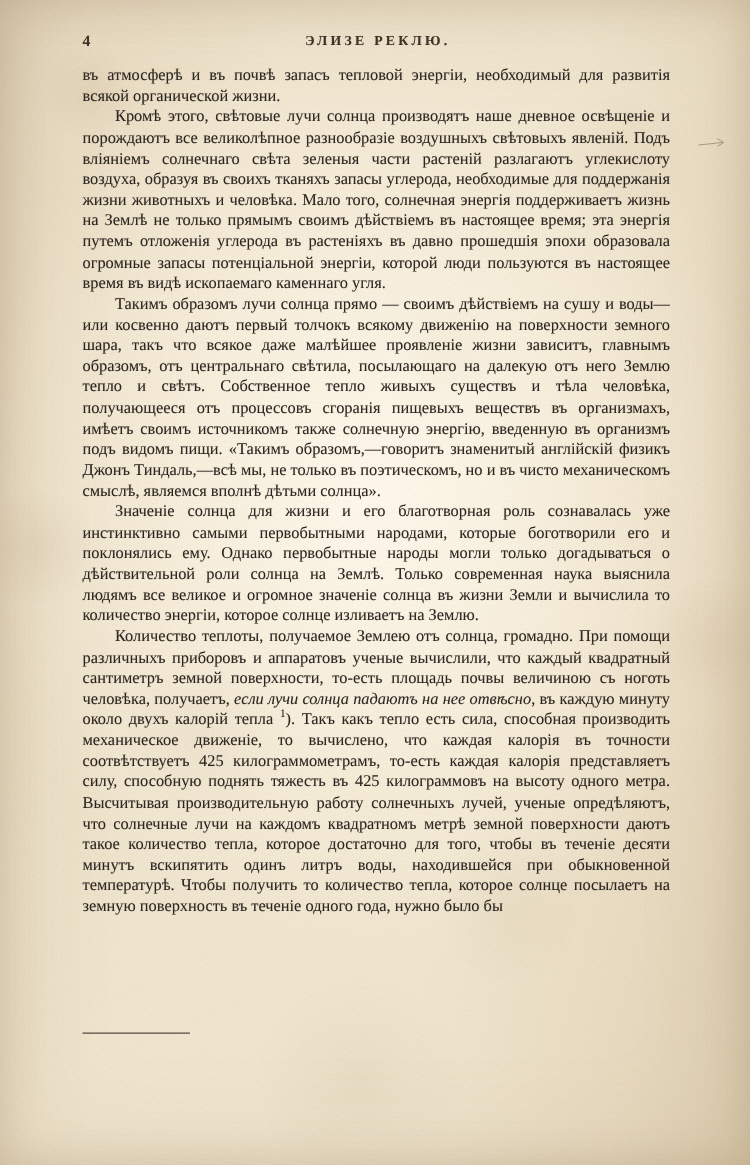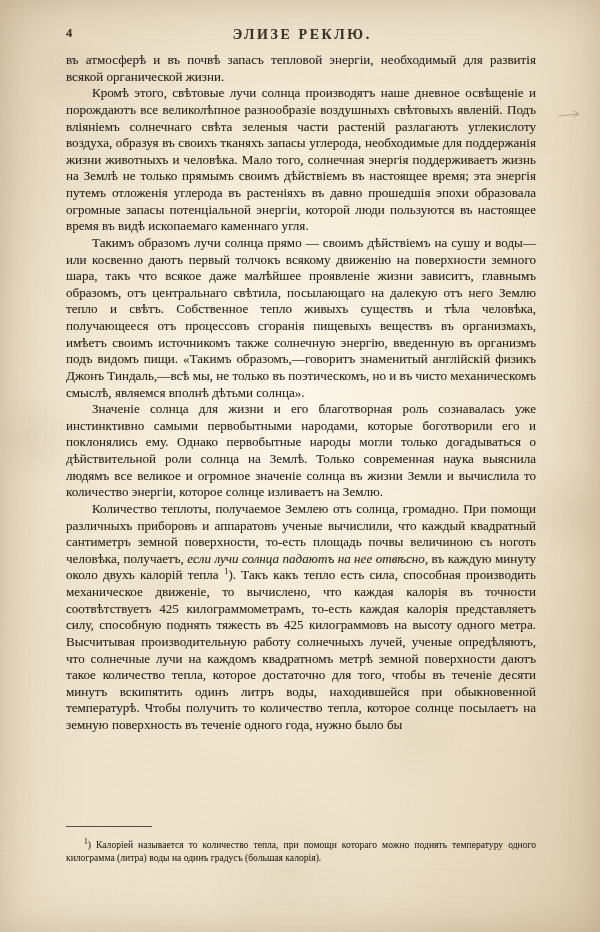--- a/index.html
+++ b/index.html
@@ -74,21 +74,21 @@
     font-weight: 700;
     letter-spacing: 0.3px;
     color: #3a3128;
   }
   #headtitle {
     position: absolute;
     left: 0;
     right: 0;
     top: 1px;
     text-align: center;
-    font-size: 14px;
+    font-size: 11px;
     font-weight: 700;
     letter-spacing: 2.6px;
     color: #3a3128;
     text-indent: 2.6px;
   }
 
   
   #body-text {
     position: absolute;
     left: 66px;
@@ -177,22 +177,19 @@
   <div id="body-text">
       <p class="noindent">въ атмосферѣ и въ почвѣ запасъ тепловой энергіи, необходимый для развитія всякой органической жизни.</p>
       <p>Кромѣ этого, свѣтовые лучи солнца производятъ наше дневное освѣщеніе и порождаютъ все великолѣпное разнообразіе воздушныхъ свѣтовыхъ явленій. Подъ вліяніемъ солнечнаго свѣта зеленыя части растеній разлагаютъ углекислоту воздуха, образуя въ своихъ тканяхъ запасы углерода, необходимые для поддержанія жизни животныхъ и человѣка. Мало того, солнечная энергія поддерживаетъ жизнь на Землѣ не только прямымъ своимъ дѣйствіемъ въ настоящее время; эта энергія путемъ отложенія углерода въ растеніяхъ въ давно прошедшія эпохи образовала огромные запасы потенціальной энергіи, которой люди пользуются въ настоящее время въ видѣ ископаемаго каменнаго угля.</p>
       <p>Такимъ образомъ лучи солнца прямо — своимъ дѣйствіемъ на сушу и воды—или косвенно даютъ первый толчокъ всякому движенію на поверхности земного шара, такъ что всякое даже малѣйшее проявленіе жизни зависитъ, главнымъ образомъ, отъ центральнаго свѣтила, посылающаго на далекую отъ него Землю тепло и свѣтъ. Собственное тепло живыхъ существъ и тѣла человѣка, получающееся отъ процессовъ сгоранія пищевыхъ веществъ въ организмахъ, имѣетъ своимъ источникомъ также солнечную энергію, введенную въ организмъ подъ видомъ пищи. «Такимъ образомъ,—говоритъ знаменитый англійскій физикъ Джонъ Тиндаль,—всѣ мы, не только въ поэтическомъ, но и въ чисто механическомъ смыслѣ, являемся вполнѣ дѣтьми солнца».</p>
       <p>Значеніе солнца для жизни и его благотворная роль сознавалась уже инстинктивно самыми первобытными народами, которые боготворили его и поклонялись ему. Однако первобытные народы могли только догадываться о дѣйствительной роли солнца на Землѣ. Только современная наука выяснила людямъ все великое и огромное значеніе солнца въ жизни Земли и вычислила то количество энергіи, которое солнце изливаетъ на Землю.</p>
       <p><span>Количество теплоты, получаемое Землею отъ солнца, громадно. При помощи различныхъ приборовъ и аппаратовъ ученые вычислили, что каждый квадратный сантиметръ земной поверхности, то-есть площадь почвы величиною съ ноготь человѣка, получаетъ, </span><em>если лучи солнца падаютъ на нее отвѣсно</em><span>, въ каждую минуту около двухъ калорій тепла </span><sup class="fnref">1</sup><span>). Такъ какъ тепло есть сила, способная производить механическое движеніе, то вычислено, что каждая калорія въ точности соотвѣтствуетъ 425 килограммометрамъ, то-есть каждая калорія представляетъ силу, способную поднять тяжесть въ 425 килограммовъ на высоту одного метра. Высчитывая производительную работу солнечныхъ лучей, ученые опредѣляютъ, что солнечные лучи на каждомъ квадратномъ метрѣ земной поверхности даютъ такое количество тепла, которое достаточно для того, чтобы въ теченіе десяти минутъ вскипятить одинъ литръ воды, находившейся при обыкновенной температурѣ. Чтобы получить то количество тепла, которое солнце посылаетъ на земную поверхность въ теченіе одного года, нужно было бы</span></p>
     </div>
 
   <div id="footnote-rule"></div>
 
-  <div id="footnote">
-      <p><sup class="fnref">1</sup><span>) Калоріей называется то количество тепла, при помощи котораго можно поднять температуру одного килограмма (литра) воды на одинъ градусъ (большая калорія).</span></p>
-    </div>
 
   <svg id="pencil-mark" viewBox="0 0 30 14" xmlns="http://www.w3.org/2000/svg">
     <path d="M1 8 L20 6 M16 3 L21 6 L16 9" stroke="#6b5a44" stroke-width="0.8" fill="none" stroke-linecap="round"></path>
   </svg>
 
   <div id="edges"></div>
 </div>
 
 </body></html>

